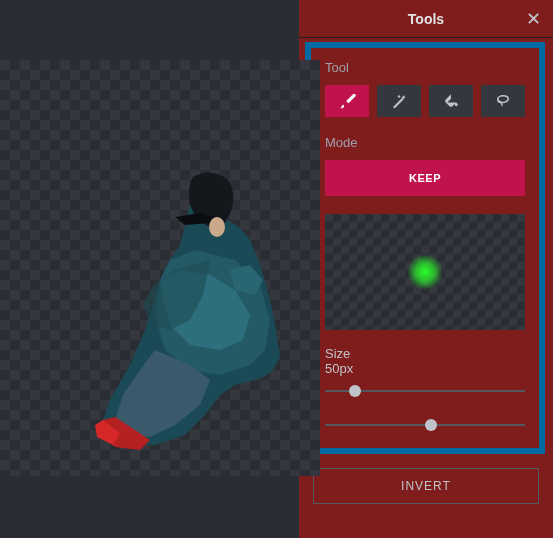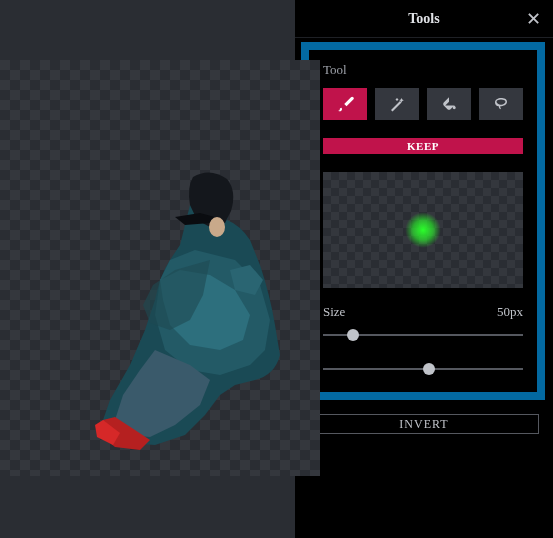--- a/index.html
+++ b/index.html
@@ -35,24 +35,23 @@
 }
 .figure {
   position: absolute;
   top: 165px;
   left: 55px;
   width: 260px;
   height: 300px;
 }
 .tools-panel {
   flex: 1;
-  background: #000000;
+  background: #7f1d1d;
   display: flex;
   flex-direction: column;
-  font-family: Liberation Serif, serif;
 }
 .panel-header {
   height: 38px;
   display: flex;
   align-items: center;
   justify-content: center;
   position: relative;
   border-bottom: 1px solid #1e2025;
 }
 .panel-title {
@@ -63,21 +62,21 @@
 .close-btn {
   position: absolute;
   right: 12px;
   top: 10px;
   color: #c0c3c9;
   font-size: 18px;
   cursor: pointer;
   line-height: 1;
 }
 .highlight-box {
-  border: 8px solid #0369a1;
+  border: 6px solid #0369a1;
   margin: 4px 8px 4px 6px;
   padding: 12px 14px 10px 14px;
 }
 .section-label {
   font-size: 13px;
   color: #9da1a9;
   margin-bottom: 10px;
 }
 .tool-row {
   display: flex;
@@ -94,21 +93,21 @@
   cursor: pointer;
 }
 .tool-btn.active { background: #c0134b; }
 .tool-btn svg { width: 18px; height: 18px; }
 .mode-row {
   display: flex;
   margin-bottom: 18px;
 }
 .mode-btn {
   flex: 1;
-  height: 16px;
+  height: 36px;
   display: flex;
   align-items: center;
   justify-content: center;
   font-size: 11px;
   font-weight: bold;
   letter-spacing: 0.5px;
   cursor: pointer;
 }
 .mode-btn.keep { background: #c0134b; color: #fff; }
 .mode-btn.remove { background: #3a3d44; color: #b0b3b9; }
@@ -133,41 +132,42 @@
   background: radial-gradient(circle, #2bff2b 0%, rgba(43,255,43,0.6) 40%, rgba(43,255,43,0) 70%);
   border-radius: 50%;
 }
 .slider-group { margin-bottom: 20px; }
 .slider-label-row {
   display: flex;
   justify-content: space-between;
   font-size: 13px;
   color: #c0c3c9;
   margin-bottom: 8px;
+  flex-direction: column;
 }
 .slider {
   position: relative;
   height: 14px;
 }
 .slider-track {
   position: absolute;
   top: 6px; left: 0; right: 0;
   height: 2px;
   background: #55585f;
 }
 .slider-thumb {
   position: absolute;
   top: 1px;
   width: 12px; height: 12px;
   background: #c0c3c9;
   border-radius: 50%;
 }
 .invert-btn {
   margin: 10px 14px 0 14px;
-  height: 20px;
+  height: 36px;
   border: 1px solid #55585f;
   display: flex;
   align-items: center;
   justify-content: center;
   font-size: 12px;
   letter-spacing: 1px;
   color: #c0c3c9;
   cursor: pointer;
 }
 </style>
@@ -216,20 +216,21 @@
             <path d="M12 3L5 10c-1 1-1 3 0 4l5 5c1 1 3 1 4 0l5-5H7l5-5V3zm7 11c0 0-2 2-2 3s1 2 2 2 2-1 2-2-2-3-2-3z" fill="#c0c3c9"></path>
           </svg>
       </div>
       <div class="tool-btn">
         <svg viewBox="0 0 24 24">
             <path d="M12 4c-4 0-8 2-8 6 0 3 2 5 5 5 0 2 1 3 2 4l1-1c-1-1-1-2-1-3 4 0 9-2 9-6s-4-5-8-5zm0 2c3 0 6 1 6 3s-3 4-6 4-6-2-6-4 3-3 6-3z" fill="#c0c3c9"></path>
           </svg>
       </div>
     </div>
 
+    <div class="section-label">Mode</div>
     <div class="mode-row">
       <div class="mode-btn keep">KEEP</div>
     </div>
 
     <div class="brush-preview">
       <div class="brush-dot"></div>
     </div>
 
     <div class="slider-group">
       <div class="slider-label-row">

